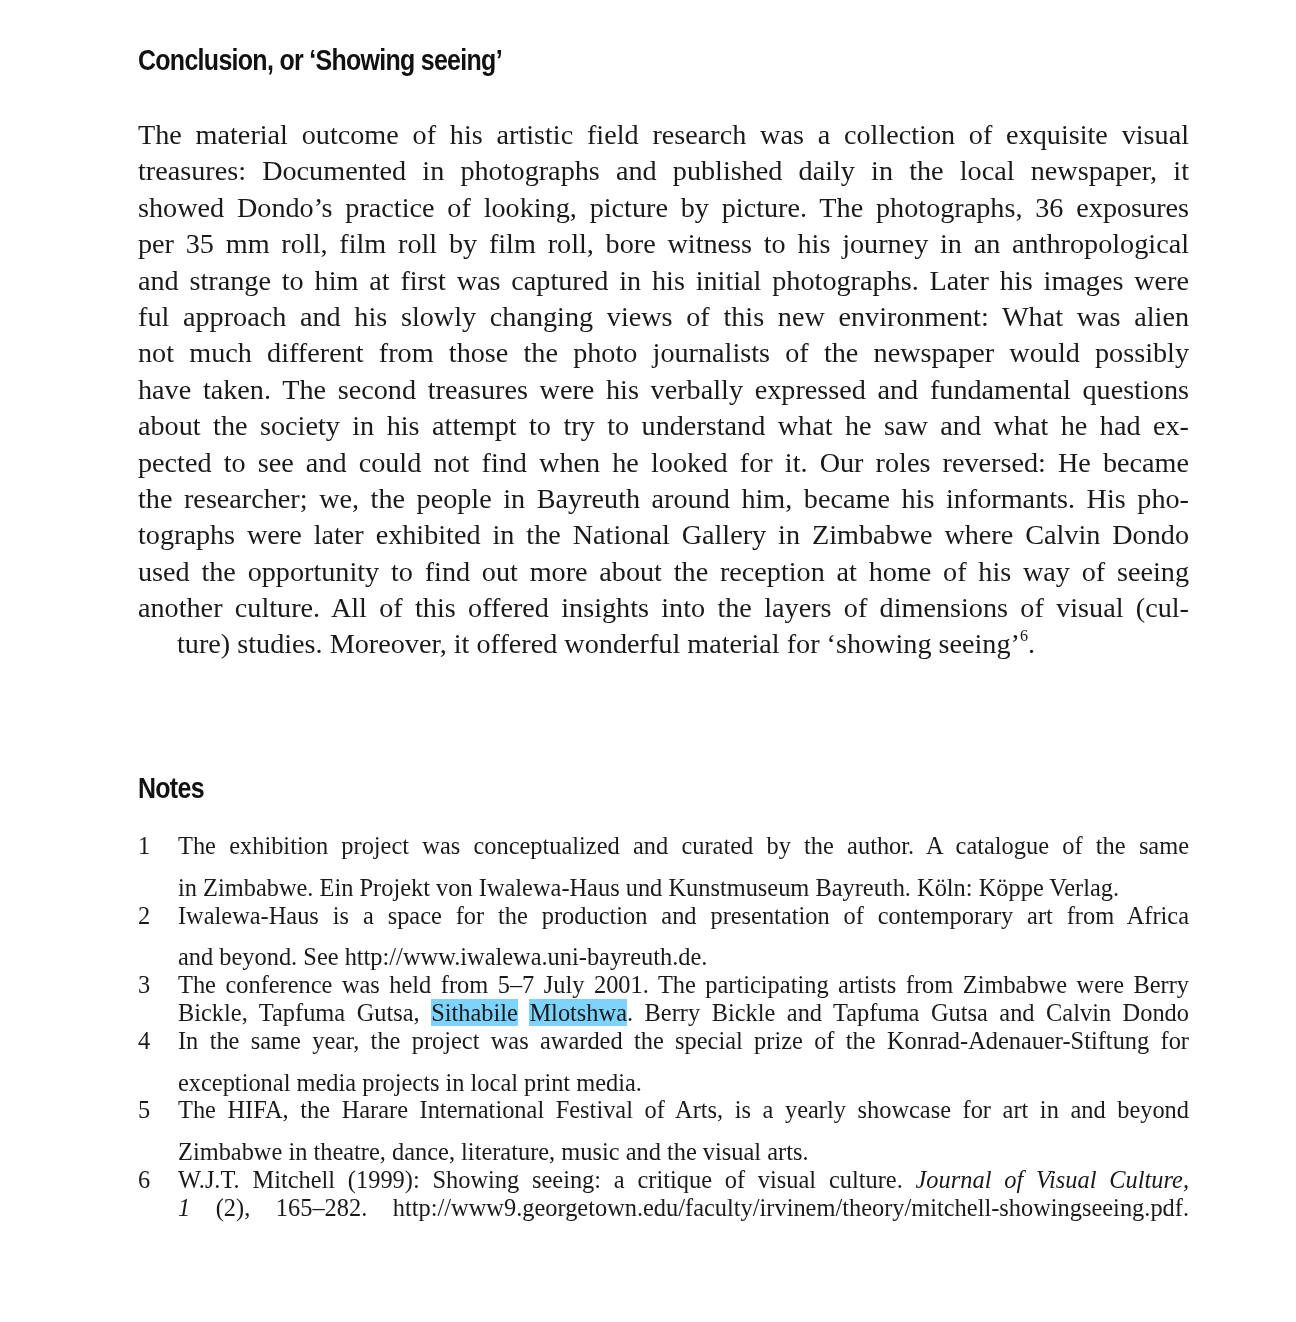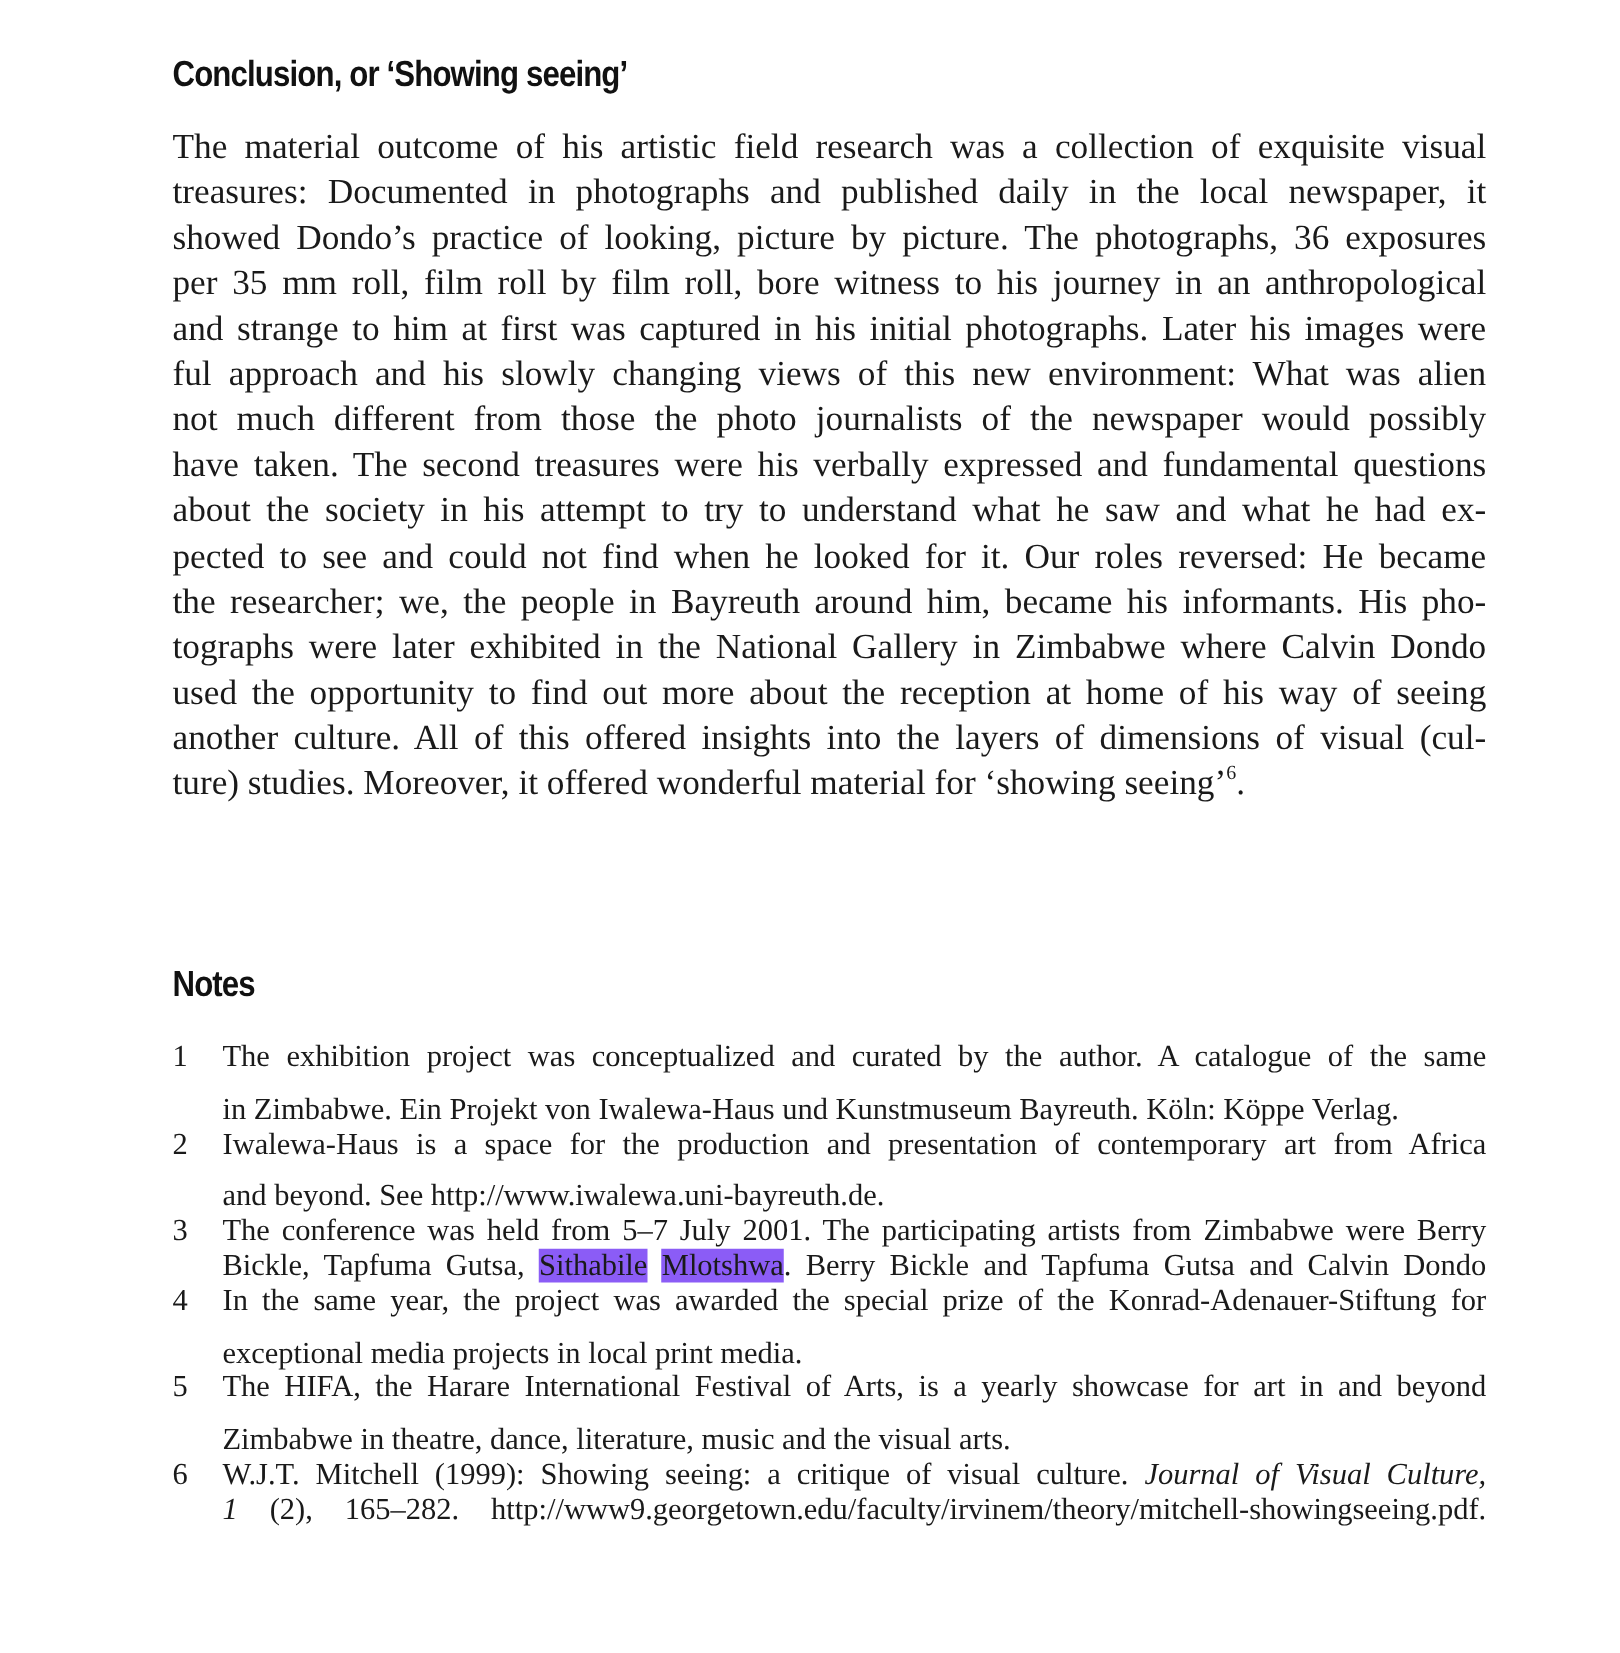--- a/index.html
+++ b/index.html
@@ -32,38 +32,39 @@
       color: #111;
     }
     .h-conclusion {
       position: absolute;
       top: 42px;
       left: 0;
       line-height: 36px;
     }
     .body-text {
       position: absolute;
-      top: 100px;
+      top: 117px;
       left: 0;
       width: 1051px;
       font-family: "Liberation Serif", serif;
       font-size: 28.2px;
       line-height: 36.4px;
       text-align: justify;
       margin: 0;
     }
     .body-text .line {
       display: block;
       text-align: justify;
       text-align-last: justify;
       white-space: nowrap;
       height: 36.4px;
     }
     .body-text .line.last {
       text-align-last: left;
+      margin-left: 39px;
     }
     sup.fn {
       font-size: 16px;
       vertical-align: 12px;
       line-height: 0;
     }
     .h-notes {
       position: absolute;
       top: 770px;
       left: 0;
@@ -96,21 +97,21 @@
       white-space: nowrap;
       text-align: justify;
       text-align-last: justify;
       height: 27.8px;
     }
     .note .nline.last {
       text-align-last: left;
       margin-top: 14px;
     }
     .hl {
-      background: #8b5cf6;
+      background: #7dd3fc;
     }
     em {
       font-style: italic;
     }
   </style>
 </head>
 <body>
 
 <div class="page">
 

